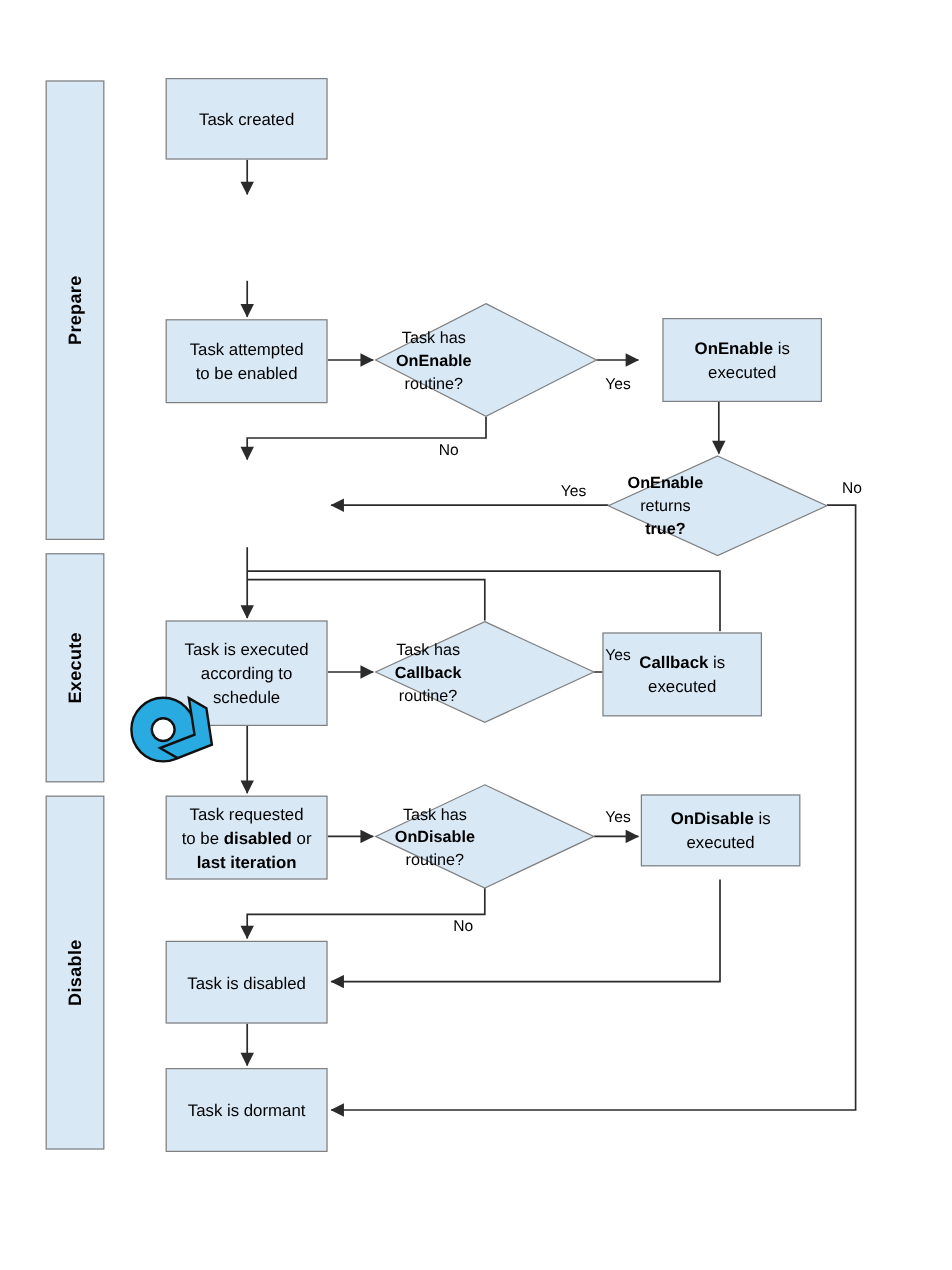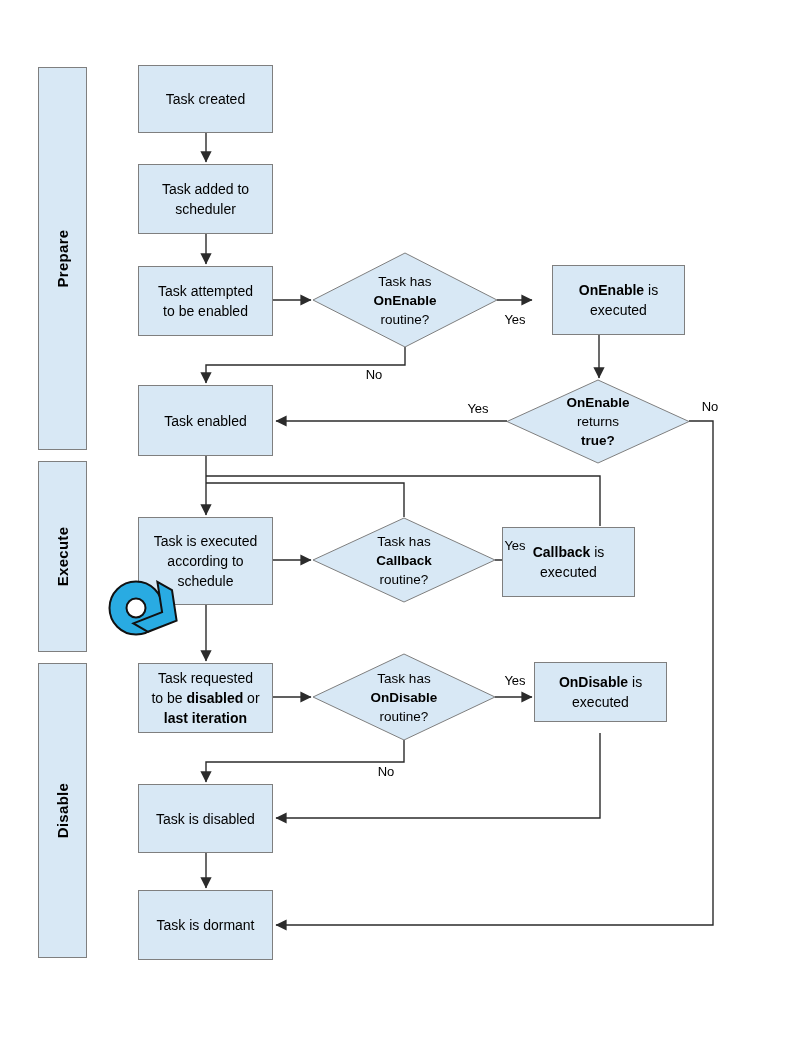--- a/index.html
+++ b/index.html
@@ -49,21 +49,21 @@
     align-items: center;
     justify-content: center;
     font-size: 14px;
     line-height: 20px;
     padding: 2px;
   }
   .dlabel {
     position: absolute;
     display: flex;
     align-items: center;
-    justify-content: center;
+    justify-content: flex-start;
     font-size: 13.5px;
     line-height: 19px;
   }
   .box .txt, .dlabel .txt {
     white-space: pre-line;
     text-align: center;
   }
 
   .elabel {
     position: absolute;
@@ -120,34 +120,27 @@
   <div class="band" style="top:461px; height:191px;">
     <span class="txt">Execute</span>
   </div>
   <div class="band" style="top:663px; height:295px;">
     <span class="txt">Disable</span>
   </div>
 
   <div class="box" style="left:138px; top:65px;  width:135px; height:68px;">
     <div class="txt"><span>Task created</span></div>
   </div>
-  <div class="box" style="left:138px; top:164px; width:135px; height:70px;">
-    <div class="txt"><span>Task added to
-scheduler</span></div>
-  </div>
   <div class="box" style="left:138px; top:266px; width:135px; height:70px;">
     <div class="txt"><span>Task attempted
 to be enabled</span></div>
   </div>
   <div class="box" style="left:534px; top:265px; width:133px; height:70px;margin-left:18px;">
     <div class="txt"><b>OnEnable</b><span> is
 executed</span></div>
-  </div>
-  <div class="box" style="left:138px; top:385px; width:135px; height:71px;">
-    <div class="txt"><span>Task enabled</span></div>
   </div>
   <div class="box" style="left:138px; top:517px; width:135px; height:88px;">
     <div class="txt"><span>Task is executed
 according to
 schedule</span></div>
   </div>
   <div class="box" style="left:502px; top:527px; width:133px; height:70px;">
     <div class="txt"><b>Callback</b><span> is
 executed</span></div>
   </div>

